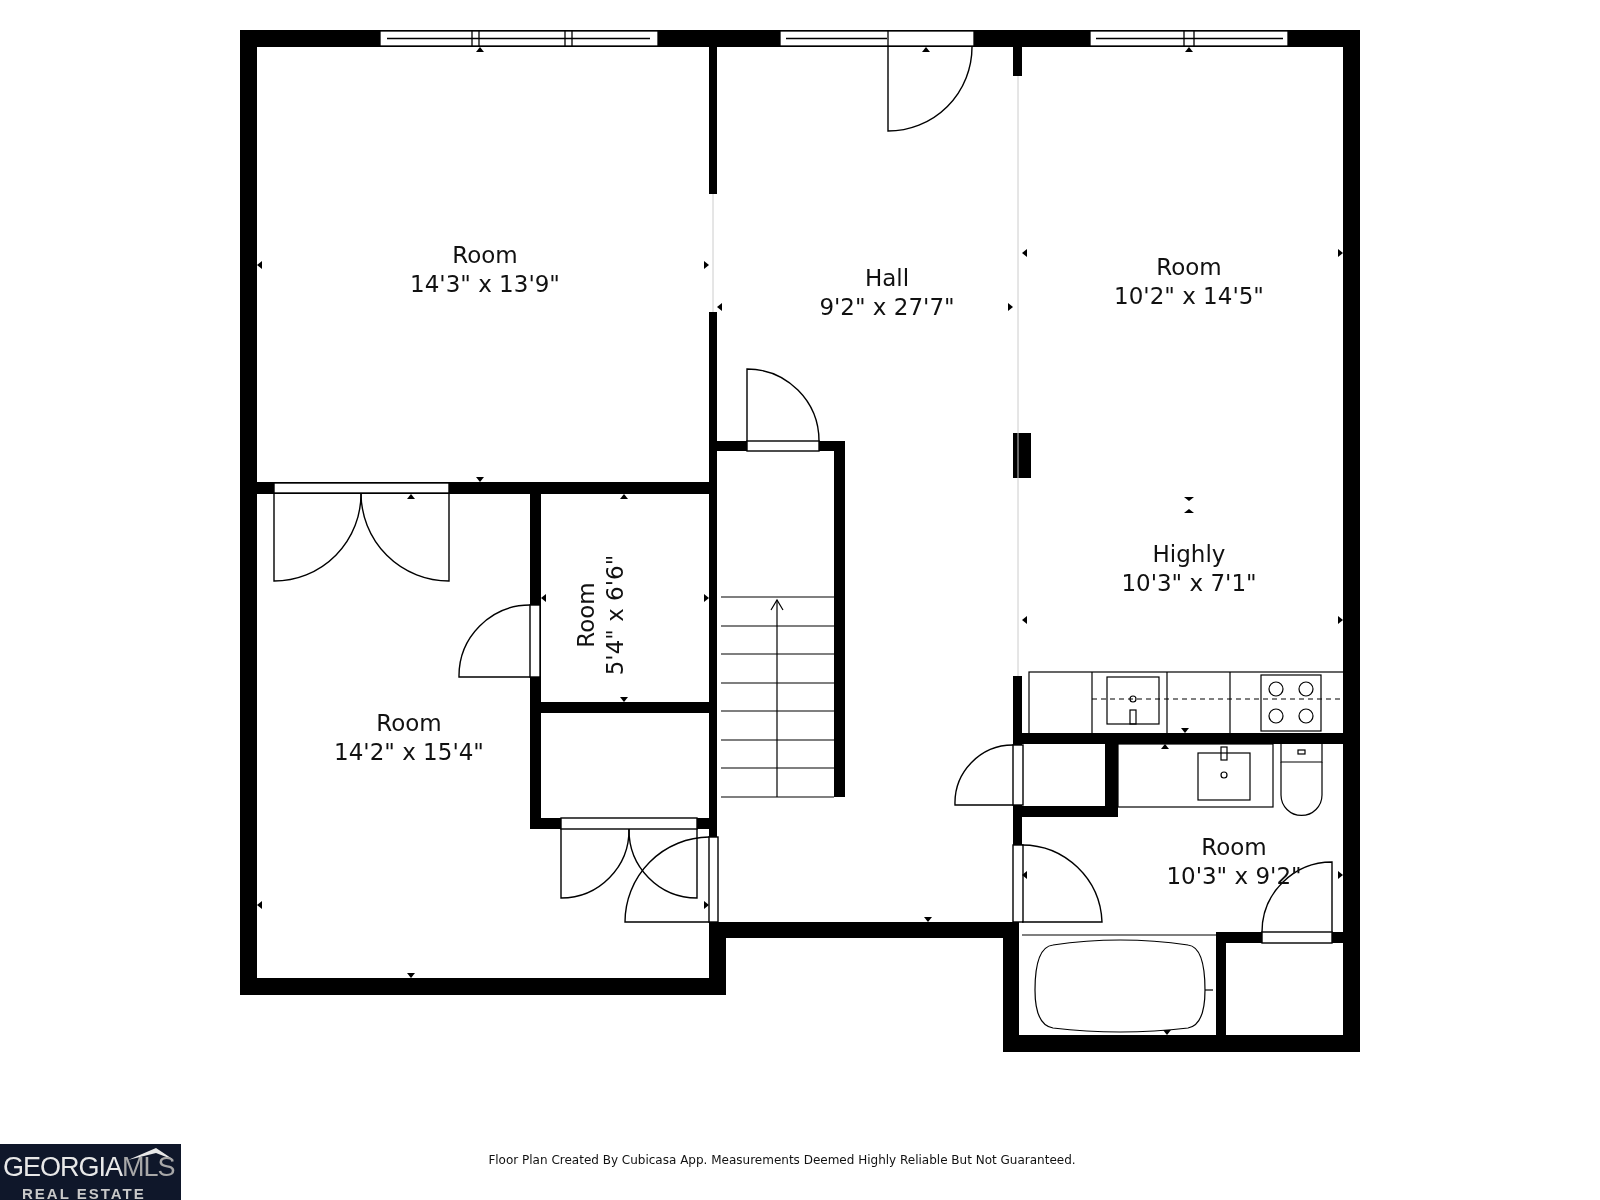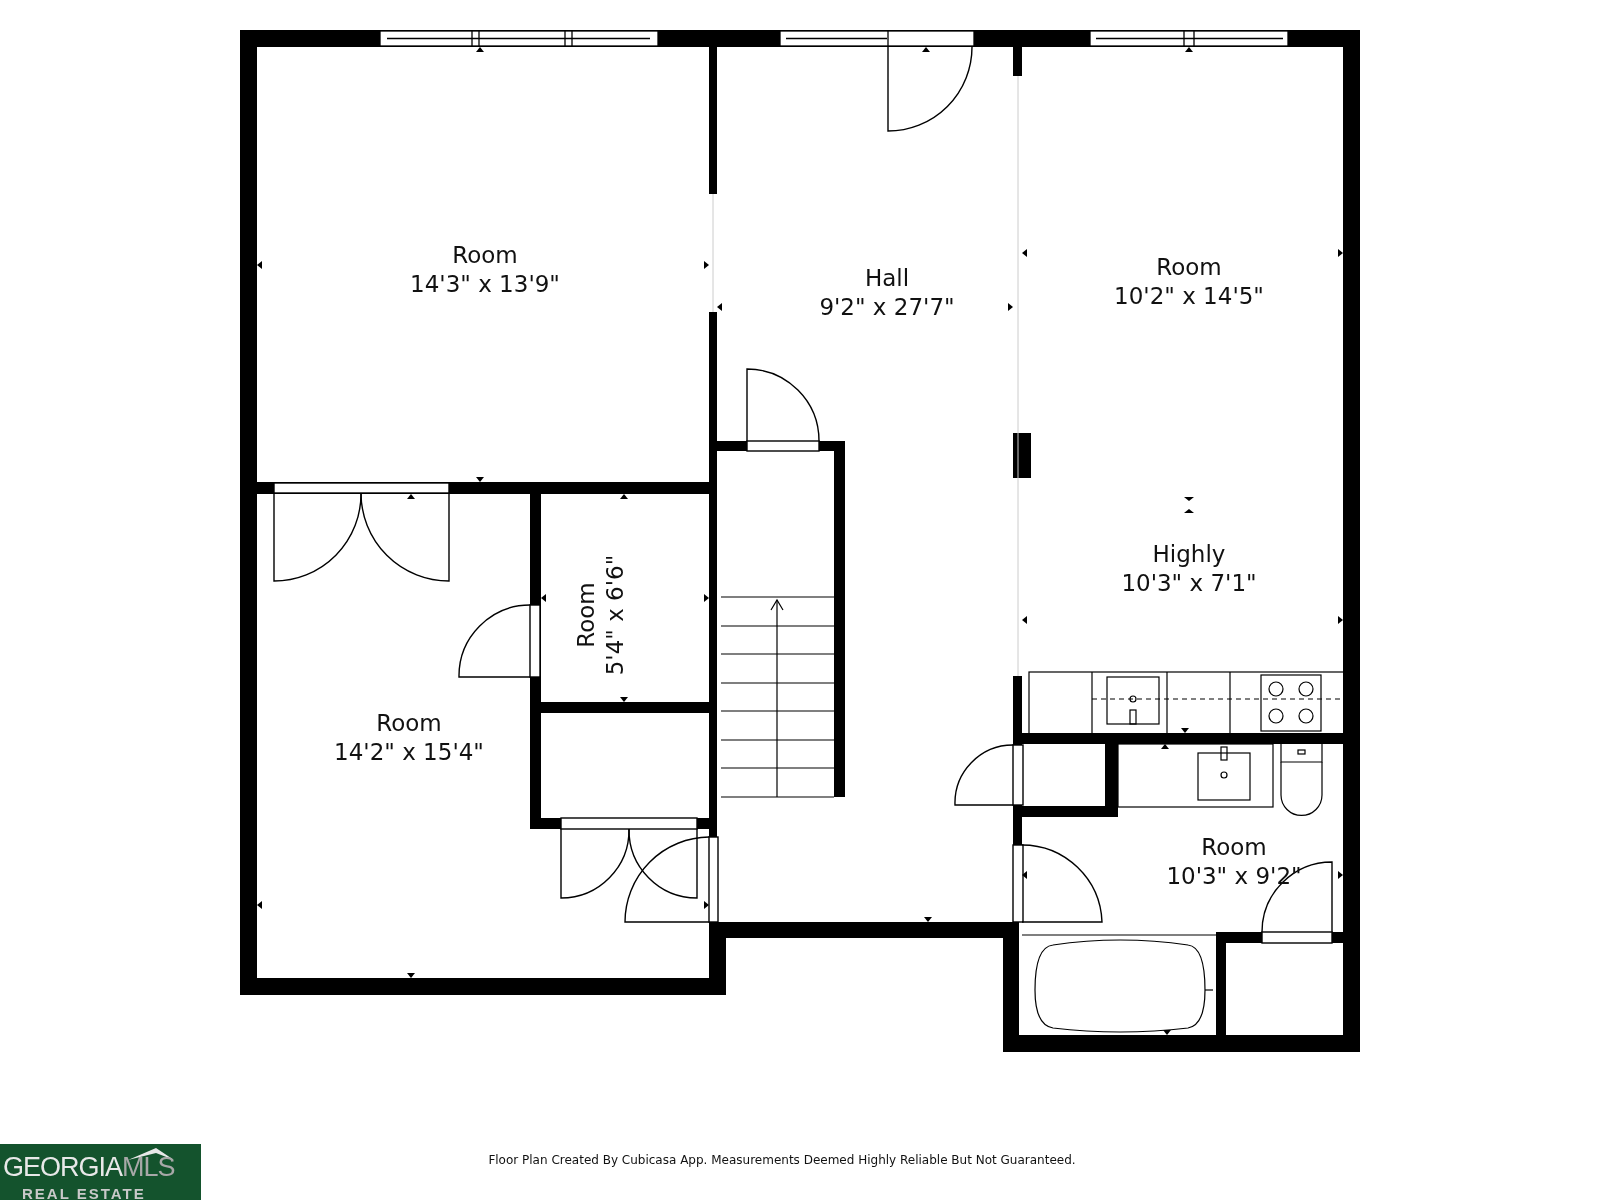--- a/index.html
+++ b/index.html
@@ -2,21 +2,21 @@
 <html><head>
 <meta charset="utf-8">
 <style>
   html,body{margin:0;padding:0;background:#fff;}
   body{width:1600px;height:1200px;position:relative;overflow:hidden;font-family:"DejaVu Sans",sans-serif;}
   #plan{position:absolute;left:0;top:0;}
   .label{position:absolute;text-align:center;color:#111;font-size:23px;line-height:29px;white-space:nowrap;transform:translateX(-50%);}
   .label.rot{transform:translate(-50%,-50%) rotate(-90deg);}
   .footer{position:absolute;left:0;width:1600px;top:1153px;text-align:center;font-size:12px;color:#111;}
   .footer span{position:relative;left:-18px;}
-  .logo{position:absolute;left:0;top:1144px;width:201px;height:56px;background:#14532d;}
+  .logo{position:absolute;left:0;top:1144px;width:181px;height:56px;background:#0f172a;}
   .logo .main{position:absolute;left:3px;top:8px;font-size:27px;letter-spacing:-1px;color:#e8e8e8;font-family:"Liberation Sans",sans-serif;}
   .logo .main b{font-weight:normal;color:#a8a8a8;}
   .logo .sub{position:absolute;left:22px;top:41px;font-size:15px;letter-spacing:2px;color:#c9c9c9;font-weight:bold;font-family:"Liberation Sans",sans-serif;}
   .logo .roof{position:absolute;left:126px;top:2px;}
 </style>
 </head>
 <body>
 
 <svg id="plan" width="1600" height="1200" viewBox="0 0 1600 1200">
   <g fill="#000">

